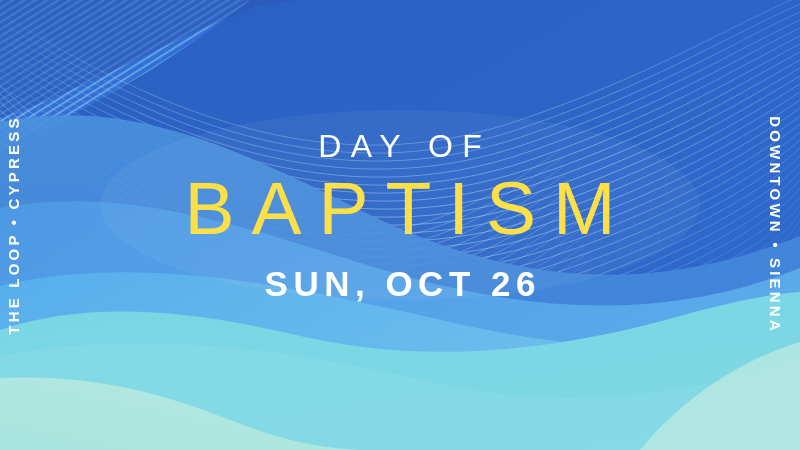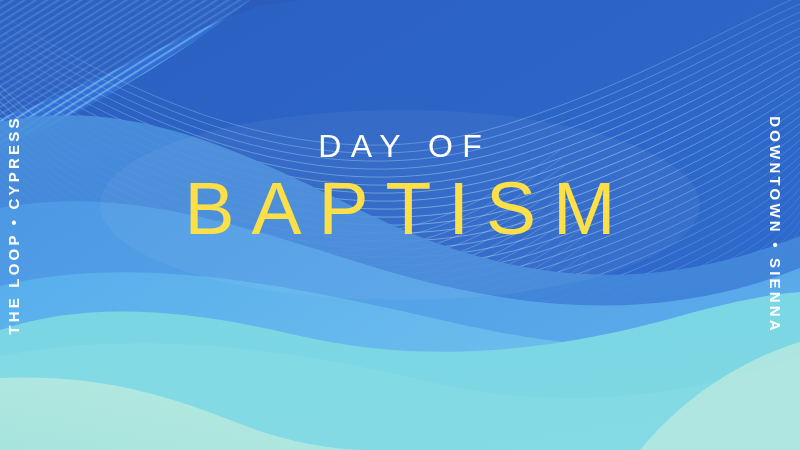--- a/index.html
+++ b/index.html
@@ -225,19 +225,20 @@
     <path d="M0,378 C90,374 160,392 230,420 C280,440 320,448 360,450 L0,450 Z" fill="url(#gMint)" opacity="0.95"></path>
 
     <path d="M800,342 C740,360 680,400 640,450 L800,450 Z" fill="#bdeae0" opacity="0.75"></path>
 
     <ellipse cx="400" cy="205" rx="300" ry="95" fill="#ffffff" opacity="0.05"></ellipse>
   </svg>
 
   <div id="center-block">
     <div id="kicker">DAY OF</div>
     <div id="headline">BAPTISM</div>
+    <div id="dateline">SUN, OCT 26</div>
   </div>
 
   <div class="edge-label" id="label-left">THE LOOP • CYPRESS</div>
 
   <div class="edge-label" id="label-right">DOWNTOWN • SIENNA</div>
 
 </div>
 
 </body></html>

